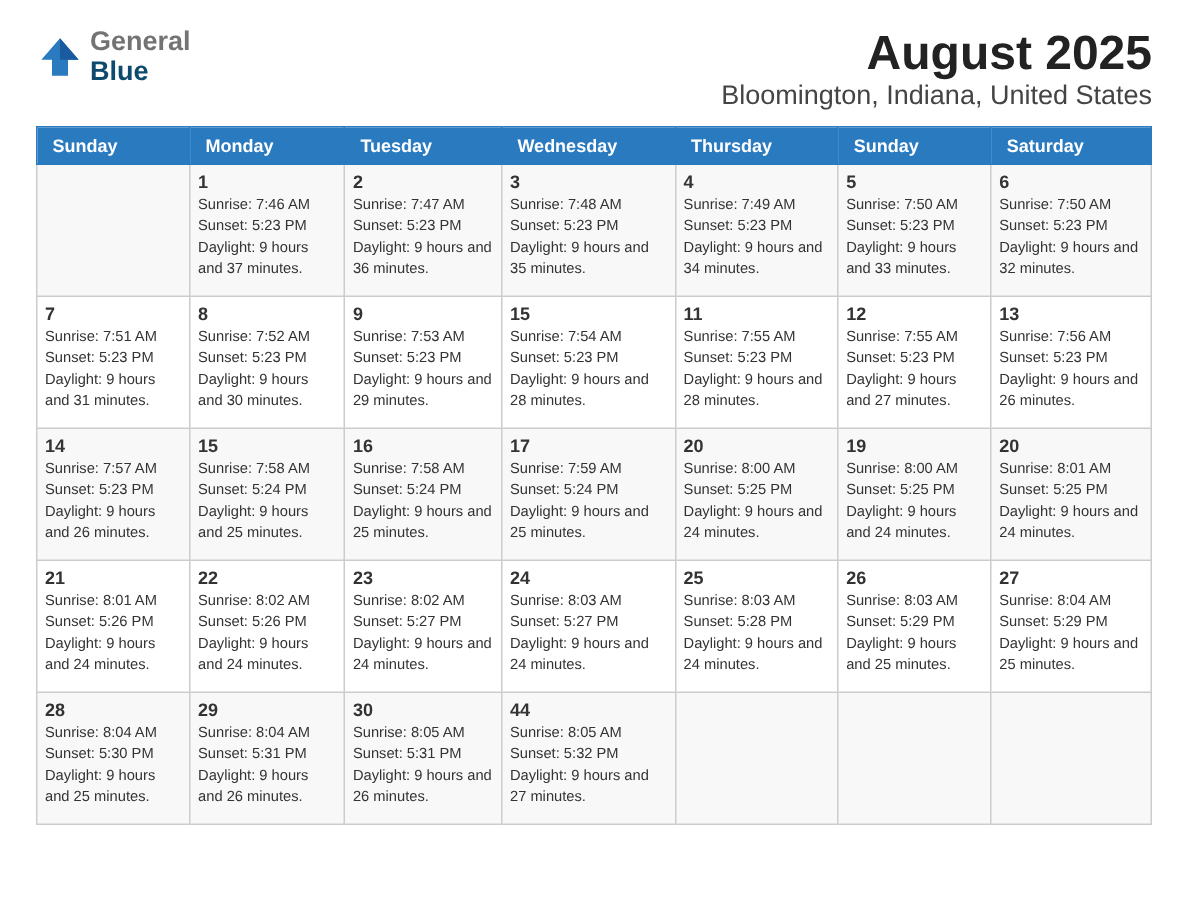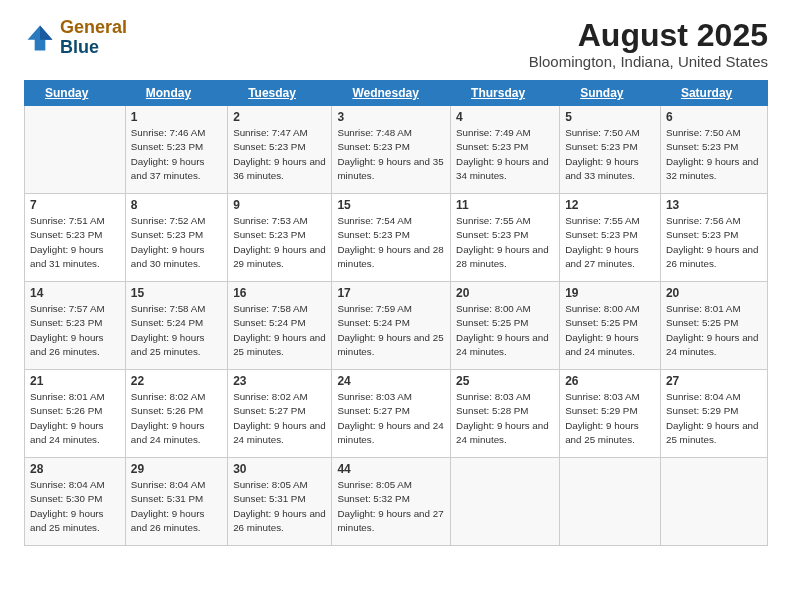--- a/index.html
+++ b/index.html
@@ -22,54 +22,53 @@
     .logo {
       display: flex;
       align-items: center;
       gap: 4px;
     }
     .logo-text {
       font-size: 18px;
       font-weight: bold;
       line-height: 1.1;
     }
-    .logo-general { color: #a16207; }
+    .logo-general { color: #737373; }
     .logo-blue { color: #0c4a6e; }
     .logo-icon {
       width: 32px;
       height: 32px;
     }
     .title-block {
       text-align: right;
     }
     .title-block h1 {
       font-size: 32px;
       font-weight: bold;
       color: #222;
       line-height: 1.1;
     }
     .title-block h2 {
-      font-size: 15px;
+      font-size: 18px;
       font-weight: normal;
       color: #444;
     }
     table {
       width: 100%;
       border-collapse: collapse;
       font-size: 10.5px;
     }
     thead tr th {
       background: #2a7abf;
       color: #fff;
       text-align: left;
-      padding: 5px 20px;
+      padding: 5px 10px;
       font-size: 12px;
       font-weight: bold;
       border: 1px solid #2a7abf;
-      text-decoration: underline;
     }
     tbody tr td {
       border: 1px solid #ccc;
       vertical-align: top;
       padding: 4px 5px;
       height: 88px;
       color: #333;
       background: #fff;
     }
     tbody tr:nth-child(odd) td {

